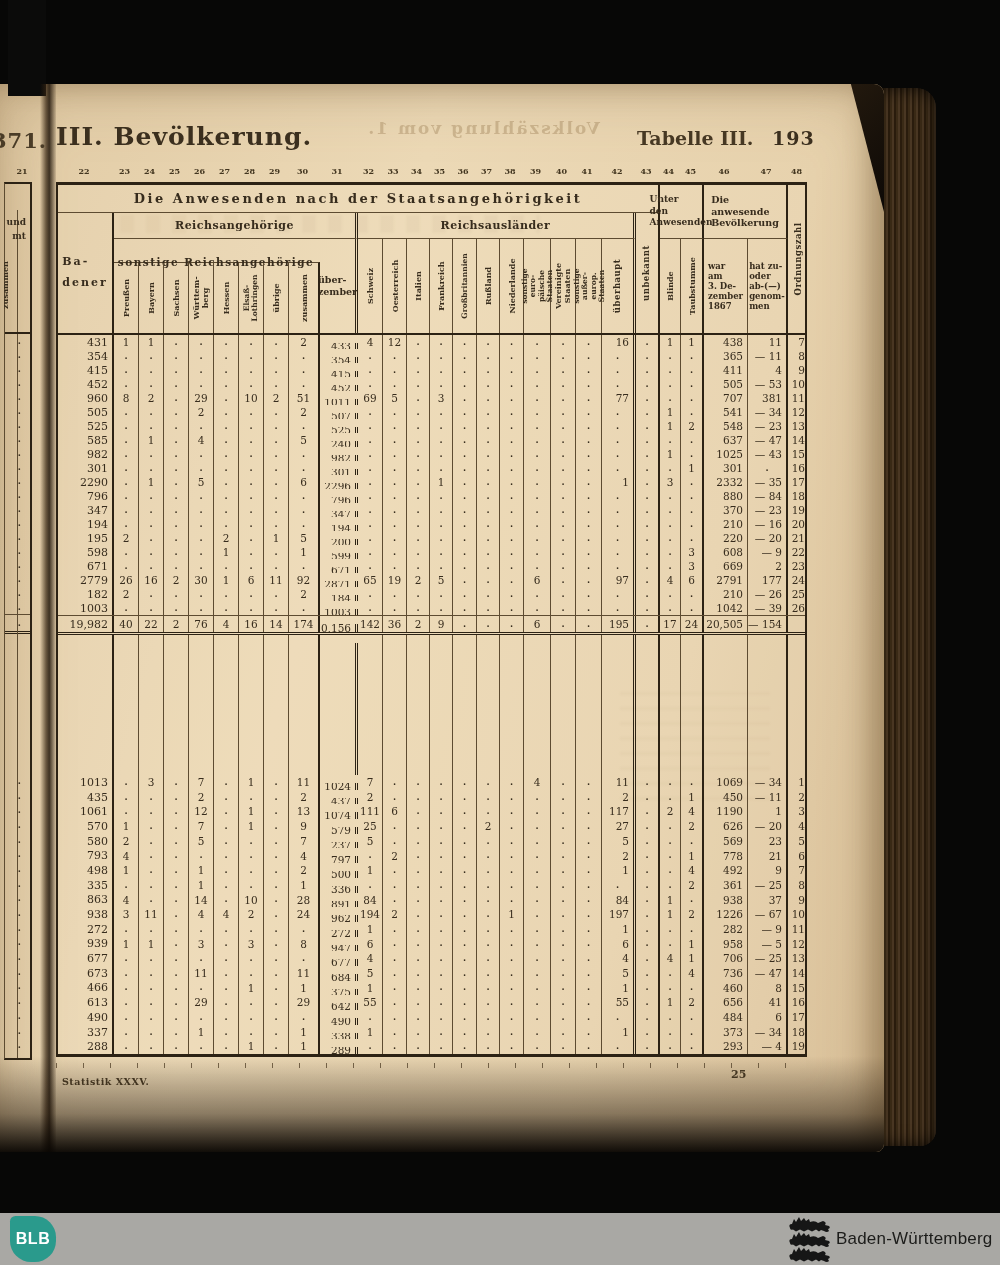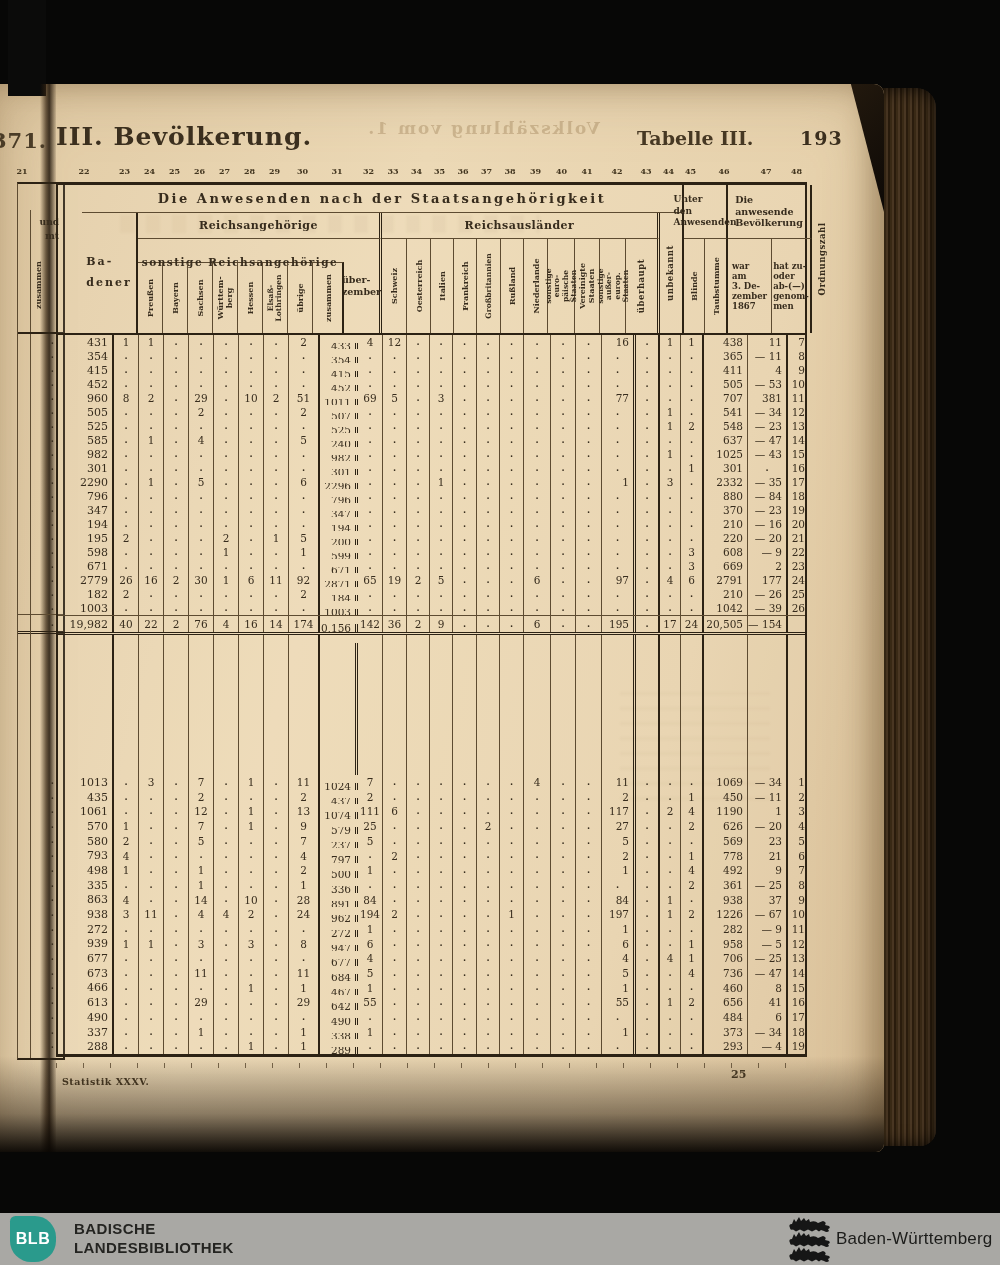--- a/index.html
+++ b/index.html
@@ -26,40 +26,40 @@
     background:linear-gradient(135deg,#241a0e,#0d0906);
     clip-path:polygon(28% 0,100% 0,100% 100%);border-radius:0 10px 0 0;}
   .clamp{position:absolute;left:8px;top:0;width:38px;height:96px;background:#0b0b0a;}
   .gutter{position:absolute;left:40px;top:84px;width:16px;height:1068px;
     background:linear-gradient(90deg,rgba(60,42,24,0),rgba(54,37,19,.7) 38%,rgba(32,21,10,.85) 58%,rgba(60,42,24,.12));}
 
   
   .corner-frag{position:absolute;left:-8px;top:128px;font-size:21px;font-weight:bold;color:#4a3c27;letter-spacing:1px;}
   .heading{position:absolute;left:56px;top:122px;font-size:25px;font-weight:bold;color:#3b2f1e;letter-spacing:1px;}
   .tableref{position:absolute;left:637px;top:127px;font-size:19px;font-weight:bold;color:#463823;}
-  .pagenum{position:absolute;left:800px;top:127px;font-size:19px;font-weight:bold;color:#3b2f1e;letter-spacing:1px;}
+  .pagenum{position:absolute;left:772px;top:127px;font-size:19px;font-weight:bold;color:#3b2f1e;letter-spacing:1px;}
   .ghost{position:absolute;left:270px;top:118px;width:330px;font-size:17px;font-weight:bold;
     color:#8d6d42;opacity:.32;transform:scaleX(-1);filter:blur(.6px);letter-spacing:2px;white-space:nowrap;}
   .ghost2{position:absolute;left:620px;top:690px;width:150px;height:110px;opacity:.5;filter:blur(1px);
     background:repeating-linear-gradient(0deg,rgba(150,118,76,.10) 0 3px,rgba(0,0,0,0) 3px 15px);}
   .ghost3{position:absolute;left:120px;top:215px;width:420px;height:18px;opacity:.45;filter:blur(1.2px);
     background:repeating-linear-gradient(90deg,rgba(150,118,76,.14) 0 14px,rgba(0,0,0,0) 14px 26px);}
 
   
   .cols{display:grid;grid-template-columns:56px 25px 25px 25px 25px 25px 25px 25px 31px 38px 25px 24px 23px 23px 24px 23px 24px 27px 25px 26px 34px 24px 21px 23px 44px 40px 21px;}
 
   
   .r21{position:absolute;left:10px;top:166px;width:24px;text-align:center;font-size:8px;font-weight:bold;color:#42351f;}
   .ruler{position:absolute;left:56px;top:166px;width:751px;}
   .rnum{font-size:8px;font-weight:bold;color:#42351f;text-align:center;}
 
   
   .dtable{position:absolute;left:56px;top:182px;width:751px;border:2px solid var(--lnD);
     border-top-width:3px;border-bottom-width:3px;background:rgba(255,246,224,.10);}
-  .thead{grid-template-rows:28px 26px 24px 70px;border-bottom:2px solid var(--lnD);padding-left:24px;}
+  .thead{grid-template-rows:28px 26px 24px 70px;border-bottom:2px solid var(--lnD);}
   .hc{display:flex;align-items:center;justify-content:center;position:relative;color:var(--ink);}
   .hb{border-bottom:1px solid var(--ln);}
   .br1{border-right:1px solid var(--ln);}
   .br2{border-right:2px solid var(--lnD);}
   .brD{border-right:3px double var(--lnD);}
   .h-title span{font-size:13px;font-weight:bold;letter-spacing:2.5px;}
   .h-group{font-size:11px;font-weight:bold;letter-spacing:.5px;}
   .h-sub{font-size:10.5px;font-weight:bold;letter-spacing:1.5px;margin-top:23px;}
   .h-bad{font-size:11px;font-weight:bold;letter-spacing:2px;line-height:1.9;}
   .h-ueb{font-size:9.5px;font-weight:bold;line-height:1.25;}
@@ -85,21 +85,21 @@
   .tc:nth-child(22){border-right:2px solid var(--lnD);}
   .tc:nth-child(24){border-right:2px solid var(--lnD);}
   .tc:nth-child(26){border-right:2px solid var(--lnD);}
   .tc:nth-child(27){border-right:none;}
   .tc.rt{justify-content:flex-end;padding-right:4px;}
   .tc.dot{justify-content:center;font-size:9px;font-weight:bold;padding-right:0;}
   .ticks{position:absolute;left:56px;top:1063px;width:751px;height:5px;
     background:repeating-linear-gradient(90deg,var(--ln) 0 1px,rgba(0,0,0,0) 1px 27px);opacity:.8;}
 
   
-  .mstrip{position:absolute;left:17px;top:182px;width:48px;height:878px;border:2px solid var(--lnD);
+  .mstrip{position:absolute;left:4px;top:182px;width:28px;height:878px;border:2px solid var(--lnD);
     border-left:1px solid var(--ln);}
   .m-line{position:absolute;left:12px;top:26px;bottom:0;width:1px;background:var(--ln);}
   .m-head{position:relative;height:150px;border-bottom:2px solid var(--lnD);}
   .m-frag{position:absolute;right:4px;top:32px;font-size:9px;font-weight:bold;color:var(--ink);text-align:right;line-height:1.5;white-space:pre-line;}
   .m-rot{position:absolute;right:1px;top:96px;font-size:8px;font-weight:bold;color:var(--ink);
     transform:rotate(-90deg);transform-origin:center;white-space:nowrap;}
   .mrow{height:14px;display:flex;align-items:center;justify-content:flex-end;
     padding-right:9px;font-size:9px;font-weight:bold;color:var(--ink);line-height:1;}
   .mrow.total{height:20px;border-top:1px solid var(--ln);border-bottom:3px double var(--lnD);}
   .mrow.b2{height:14.7px;}
@@ -1390,21 +1390,21 @@
         <div class="trow cols b2">
           <div class="tc rt">466</div>
           <div class="tc dot">.</div>
           <div class="tc dot">.</div>
           <div class="tc dot">.</div>
           <div class="tc dot">.</div>
           <div class="tc dot">.</div>
           <div class="tc">1</div>
           <div class="tc dot">.</div>
           <div class="tc">1</div>
-          <div class="tc rt">467</div>
+          <div class="tc rt">375</div>
           <div class="tc">1</div>
           <div class="tc dot">.</div>
           <div class="tc dot">.</div>
           <div class="tc dot">.</div>
           <div class="tc dot">.</div>
           <div class="tc dot">.</div>
           <div class="tc dot">.</div>
           <div class="tc dot">.</div>
           <div class="tc dot">.</div>
           <div class="tc dot">.</div>
@@ -1538,22 +1538,20 @@
   <div class="ticks"></div>
   <div class="foot-left">Statistik XXXV.</div>
   <div class="foot-num">25</div>
 
   <div class="page-shadow"></div>
 
   <div class="bar">
     <div class="blb-logo">
         <span>BLB</span>
       </div>
-    <div class="lib-name">BADISCHE
-LANDESBIBLIOTHEK</div>
     <div class="lions">
       <svg width="44" height="46" viewBox="0 0 44 46">
         <defs>
           <path id="lion" d="M2 12 Q0 8 4 8 L6 3 8 6 11 1 13 5 16 2 18 5 21 3 22 6 Q27 4 30 7 L35 5 Q39 6 37 9 L41 10 Q43 12 40 13 L41 15 Q39 17 36 15 L33 14 31 15.5 28 13.5 24 15.5 20 13.5 16 15.5 12 13.5 8 15.5 5 13.5 Q2 14.5 2 12 Z" fill="#161616"></path>
         </defs>
         <use href="#lion" y="0"></use>
           <use href="#lion" y="15"></use>
           <use href="#lion" y="30"></use>
       </svg>
     </div>

